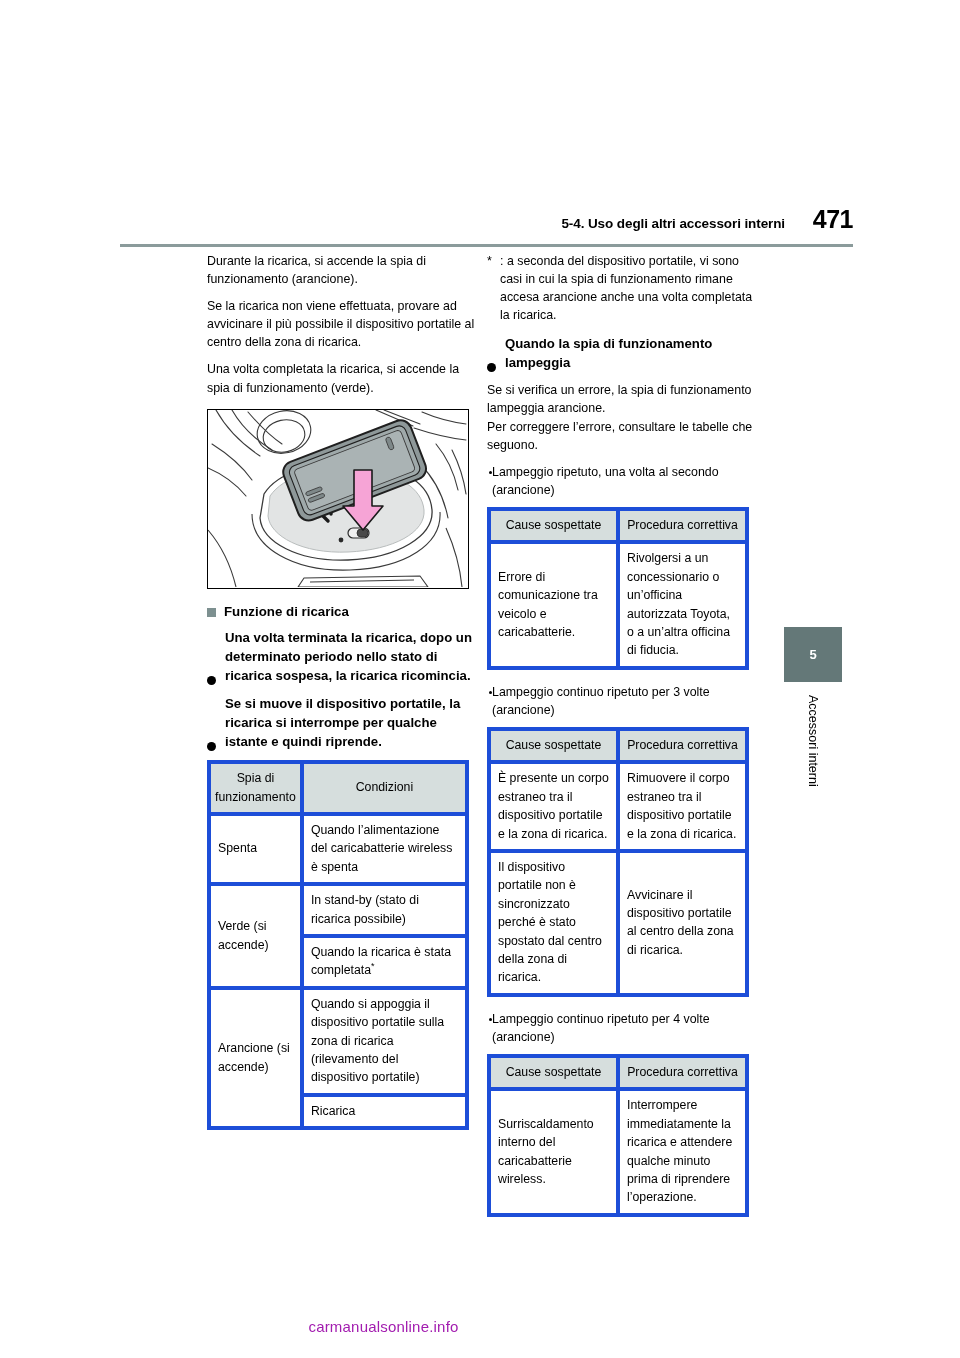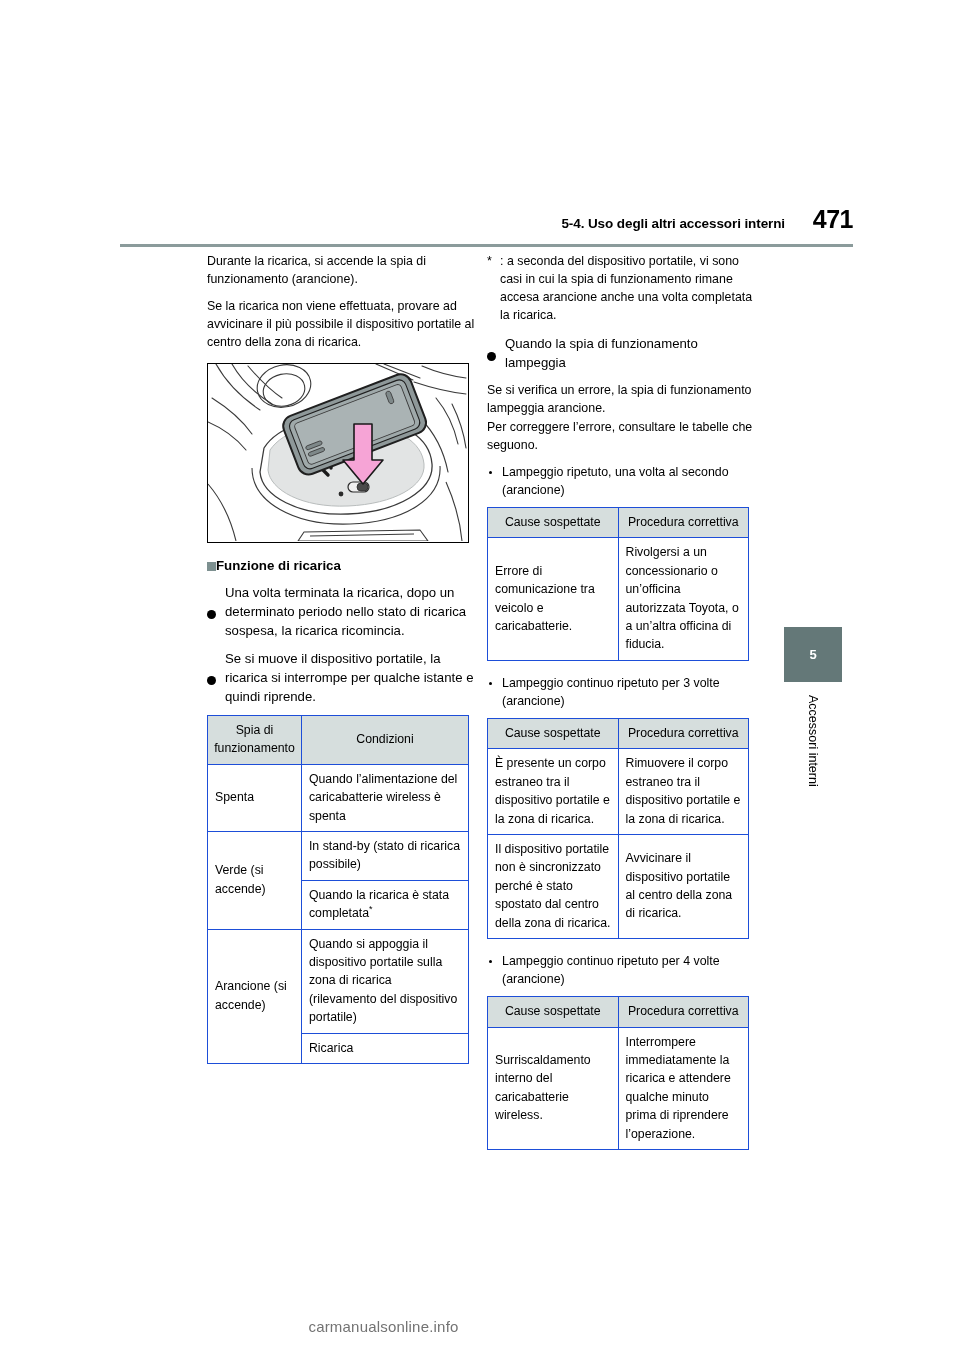--- a/index.html
+++ b/index.html
@@ -76,58 +76,59 @@
     border: 1.5px solid #000;
     background: #fff;
     position: relative;
     overflow: hidden;
   }
   .figure svg { display: block; }
 
   
   .sq-head {
     display: flex;
+    gap: 8px;
     align-items: flex-start;
     font-weight: bold;
     font-size: 13.3px;
     line-height: 18.5px;
     margin: 11px 0 7px 0;
   }
   .sq-head .sq {
     flex: 0 0 auto;
     width: 9px; height: 9px;
     background: #7d9090;
     margin-top: 5px;
   }
 
   
   .rb {
     display: flex;
     gap: 9px;
-    align-items: center;
+    align-items: flex-end;
     margin: 0 0 9px 0;
+    font-weight: bold;
   }
   .rb .dot {
     flex: 0 0 auto;
     width: 8px; height: 8px;
     border-radius: 50%;
     background: #000;
     margin-top: 5px;
   }
   .rb .dot-lg {
     width: 9px; height: 9px;
     margin-top: 6px;
   }
   .rb-text { flex: 1 1 auto; }
   .rb-text.big { font-size: 13.2px; line-height: 19px; }
 
   
   .db {
     display: flex;
-    gap: 10px;
     align-items: flex-start;
     margin: 0 0 8px 0;
     padding-left: 2px;
   }
   .db .sdot {
     flex: 0 0 auto;
     width: 3px; height: 3px;
     border-radius: 50%;
     background: #000;
     margin-top: 8px;
@@ -149,21 +150,21 @@
   .footnote .fn-body { flex: 1 1 auto; }
 
   
   table.tbl {
     border-collapse: collapse;
     width: 262px;
     margin: 4px 0 13px 0;
     table-layout: fixed;
   }
   table.tbl td, table.tbl th {
-    border: 1px solid #1d4ed8;
+    border: 4px solid #1d4ed8;
     padding: 5px 7px 6px 7px;
     font-size: 12.3px;
     line-height: 18.4px;
     font-weight: normal;
     vertical-align: middle;
     text-align: left;
   }
   table.tbl th {
     background: #d6dedd;
     text-align: center;
@@ -205,39 +206,40 @@
 
   
   .footer-wm {
     position: absolute;
     left: 0;
     top: 1318px;
     width: 785px;
     text-align: center;
     padding-right: 18px;
     font-size: 15px;
-    color: #737373;
+    color: #a21caf;
     letter-spacing: 0.2px;
   }
 </style>
 </head>
 <body>
 
 <div class="page-header">
   <div class="header-inner">
     <div class="header-section">5-4. Uso degli altri accessori interni</div>
     <div class="header-pageno">471</div>
   </div>
   <div class="header-rule"></div>
 </div>
 
 <div class="col col-left">
 
   <p class="para">Durante la ricarica, si accende la spia di funzionamento (arancione).</p>
   <p class="para">Se la ricarica non viene effettuata, provare ad avvicinare il più possibile il dispositivo portatile al centro della zona di ricarica.</p>
+  <p class="para">Una volta completata la ricarica, si accende la spia di funzionamento (verde).</p>
 
   <div class="figure">
     <svg width="259" height="177" viewBox="0 0 259 177" xmlns="http://www.w3.org/2000/svg">
       <g fill="none" stroke="#3a3a3a" stroke-width="1.1" stroke-linecap="round" stroke-linejoin="round">
 
         <path d="M8 0 C 18 18, 34 34, 52 46"></path>
         <path d="M24 0 C 33 16, 48 30, 64 40"></path>
         <path d="M40 2 C 52 16, 62 26, 74 34"></path>
         <ellipse cx="76" cy="22" rx="27" ry="21" transform="rotate(-12 76 22)"></ellipse>
         <ellipse cx="76" cy="26" rx="21" ry="16" transform="rotate(-12 76 26)"></ellipse>

